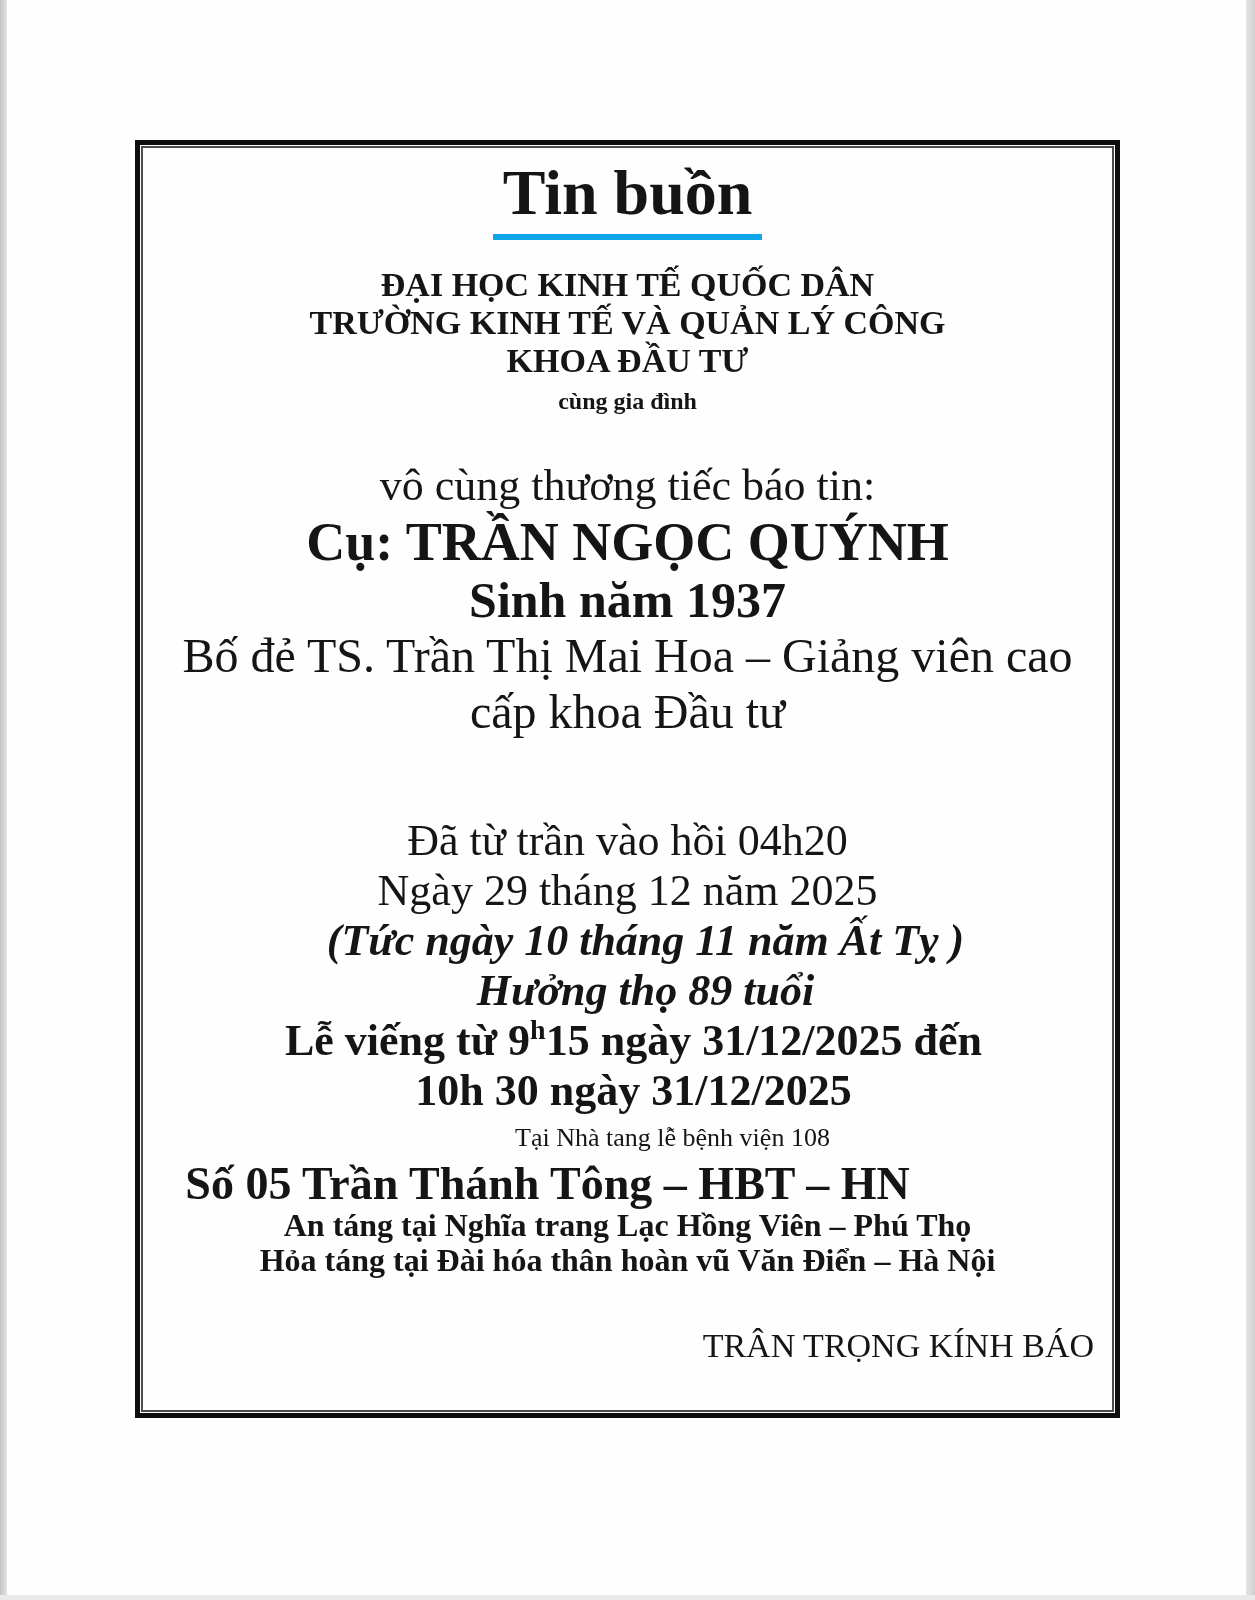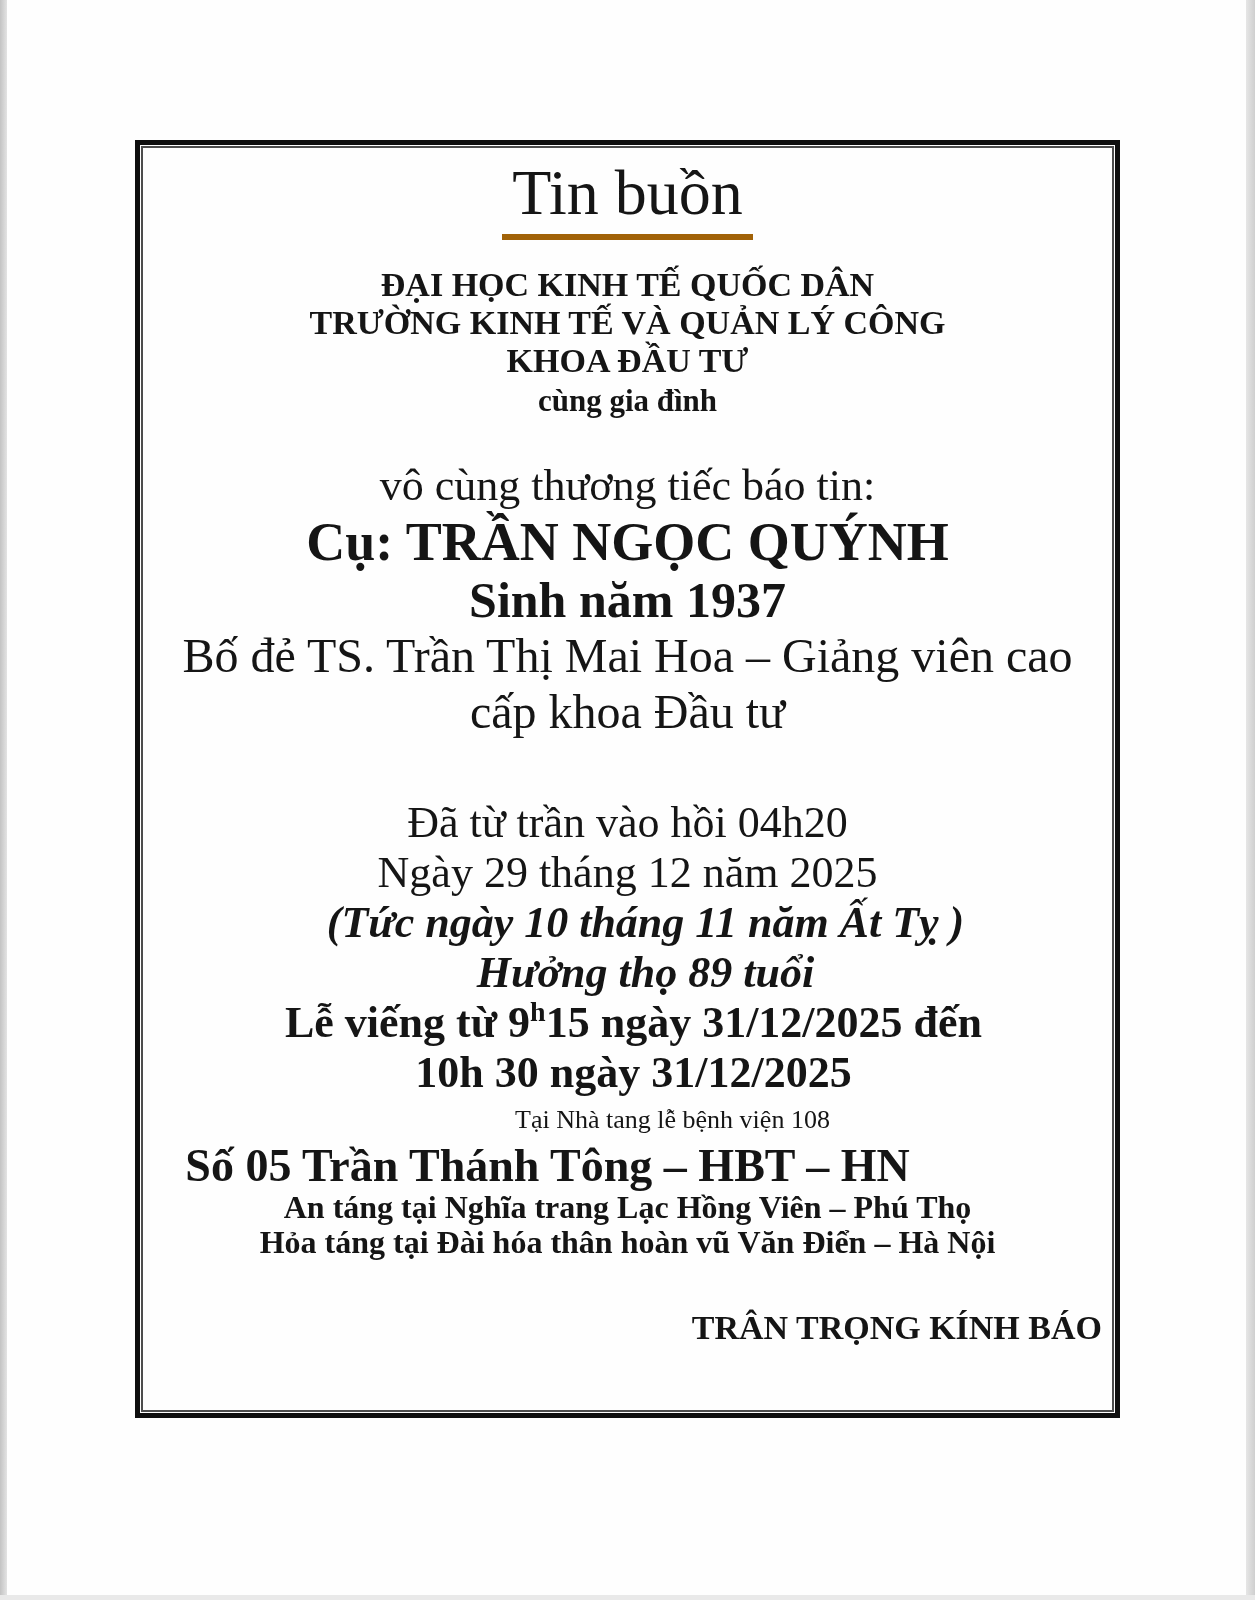--- a/index.html
+++ b/index.html
@@ -44,33 +44,33 @@
     box-sizing: border-box;
     text-align: center;
   }
   .line { white-space: pre-wrap; }
 
   .title-wrap { margin-top: 10px; }
   .title {
     display: inline-block;
     font-size: 64px;
     line-height: 70px;
-    font-weight: normal;
-    border-bottom: 6px solid #a16207;
+    font-weight: bold;
+    border-bottom: 6px solid #0ea5e9;
     padding: 0 10px 6px 10px;
   }
   .org {
     font-weight: bold;
     font-size: 34px;
     line-height: 38px;
   }
   .org-block { margin-top: 26px; }
   .family {
     font-weight: bold;
-    font-size: 31px;
+    font-size: 24px;
     line-height: 42px;
   }
   .intro {
     margin-top: 38px;
     font-size: 44px;
     line-height: 52px;
   }
   .deceased {
     font-weight: bold;
     font-size: 54px;
@@ -82,21 +82,21 @@
     line-height: 56px;
   }
   .relation {
     font-size: 48px;
     line-height: 56px;
   }
   .detail {
     font-size: 44px;
     line-height: 50px;
   }
-  .detail-block { margin-top: 58px; }
+  .detail-block { margin-top: 76px; }
   .bold { font-weight: bold; padding-left: 12px; }
   .bi { font-weight: bold; font-style: italic; padding-left: 36px; }
   .sup-h {
     font-size: 28px;
     vertical-align: super;
     line-height: 0;
     font-weight: bold;
   }
   .venue {
     font-weight: normal;
@@ -115,25 +115,25 @@
     font-size: 32px;
     line-height: 36px;
   }
   .burial {
     font-weight: bold;
     font-size: 32px;
     line-height: 34px;
   }
   .closing {
     margin-top: 50px;
-    font-weight: bold;
+    font-weight: normal;
     font-size: 34px;
     line-height: 36px;
     text-align: right;
-    padding-right: 10px;
+    padding-right: 18px;
   }
 </style>
 </head>
 <body>
 
 <div class="edge-strip-left"></div>
 <div class="edge-strip-right"></div>
 <div class="edge-strip-bottom"></div>
 
 <div class="frame">

